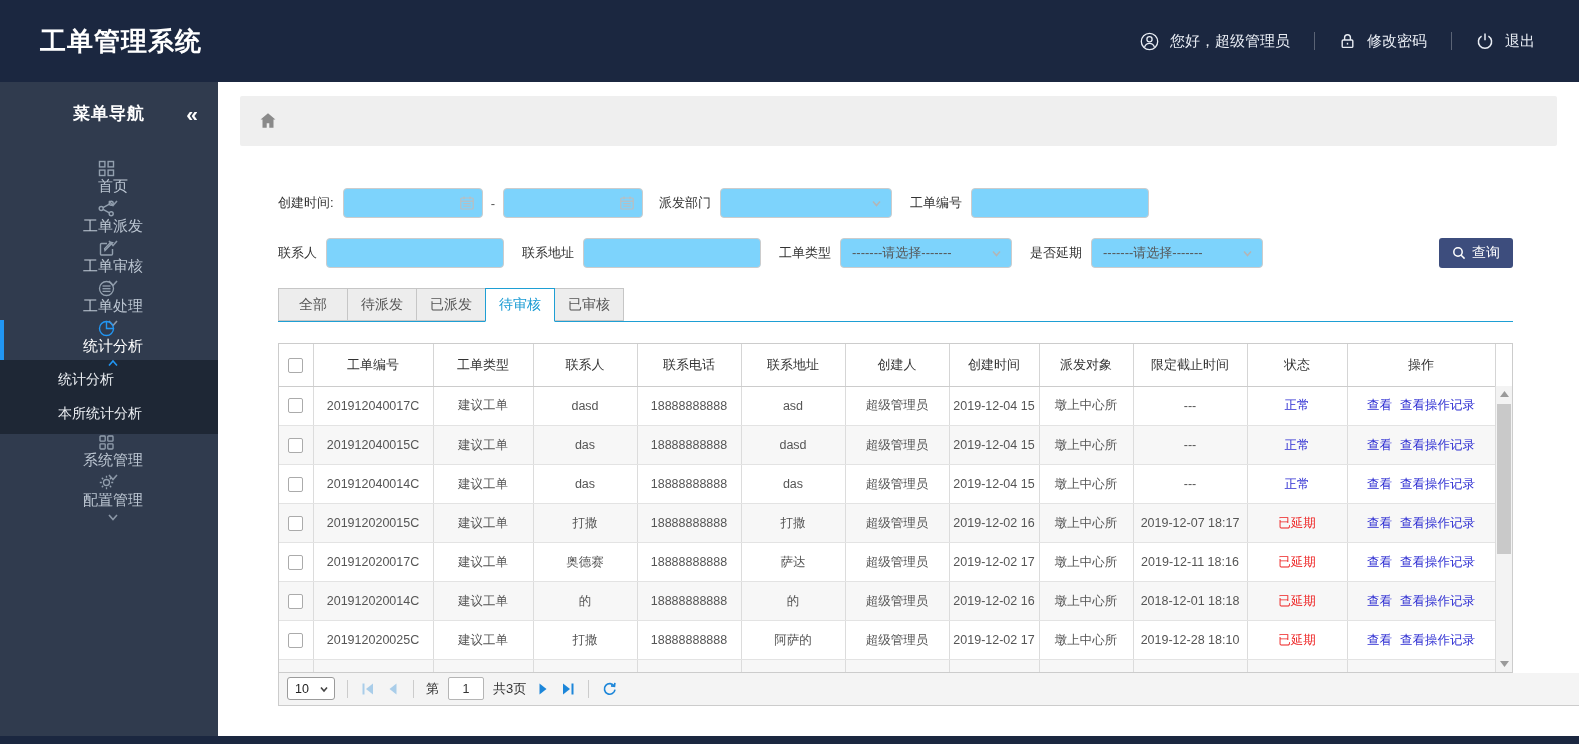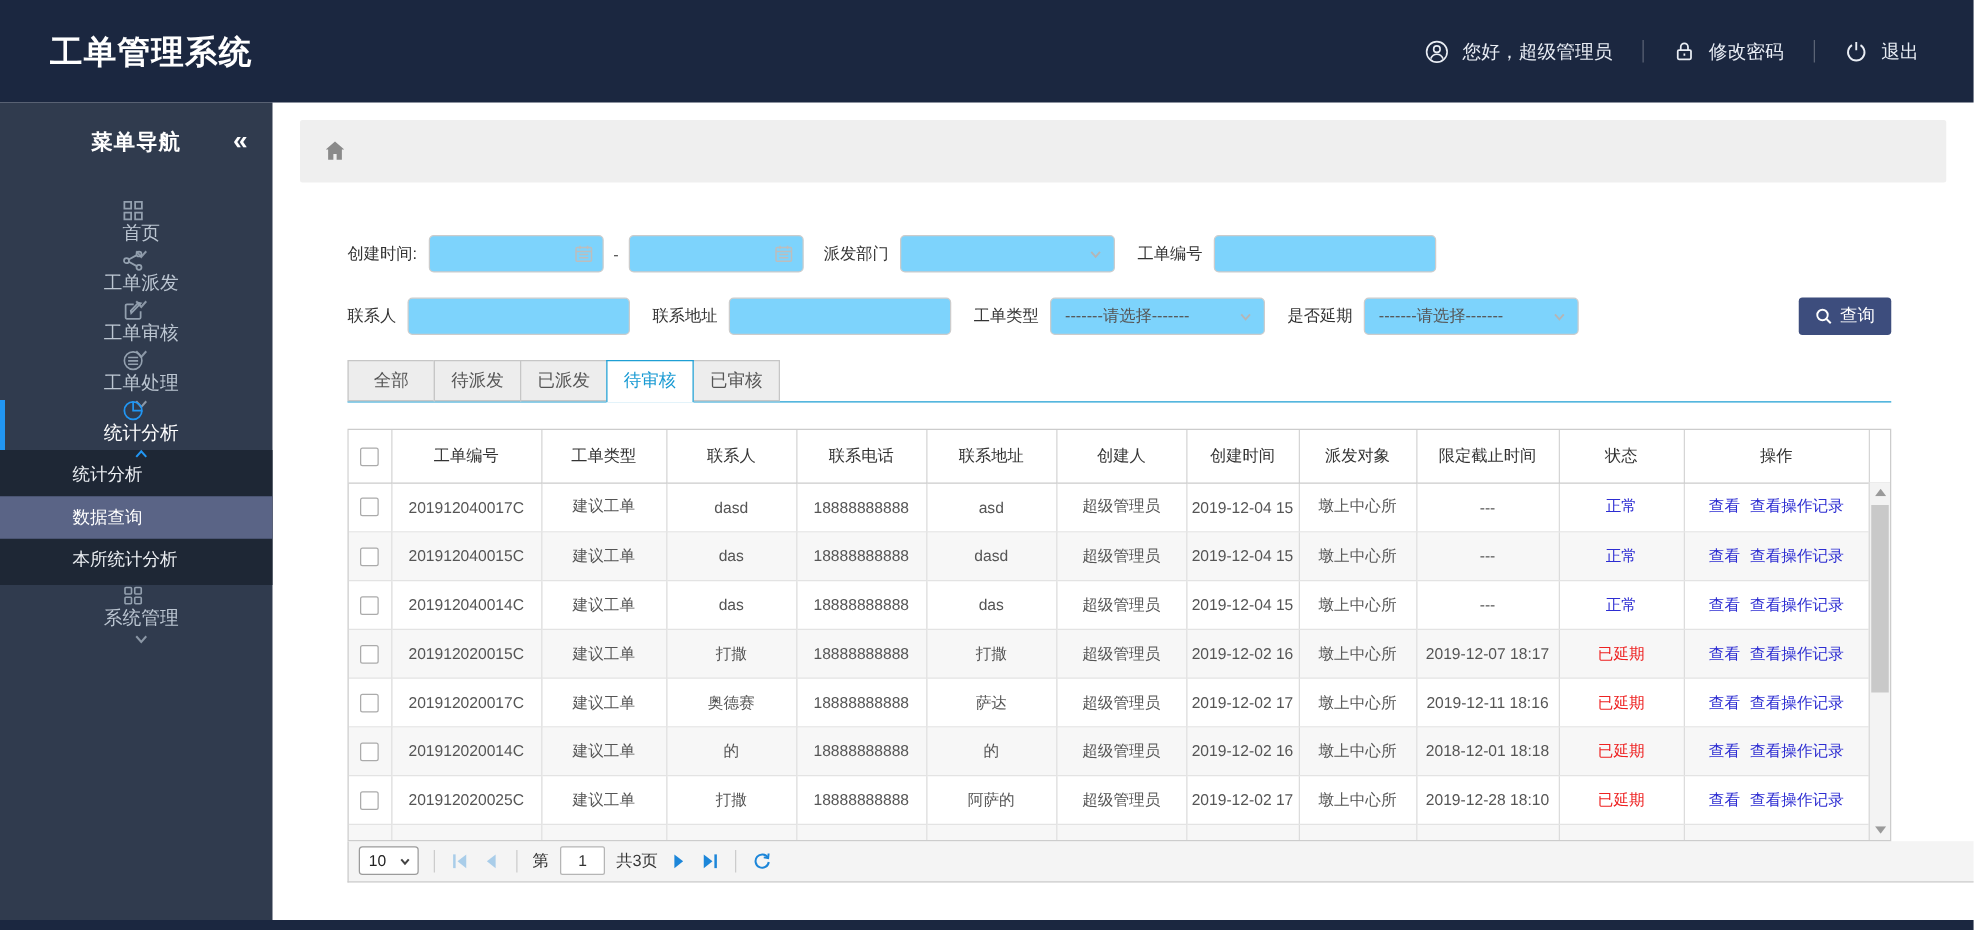--- a/index.html
+++ b/index.html
@@ -229,41 +229,54 @@
       <span class="mi-label">统计分析</span>
       <span class="mi-chev">
         <svg width="14" height="14" viewBox="0 0 14 14" fill="none" stroke="currentColor" stroke-width="1.6">
             <polyline points="3,9.5 7,5 11,9.5"></polyline>
           </svg>
       </span>
     </div>
 
     <div class="submenu">
       <div class="submenu-item">统计分析</div>
-      <div class="submenu-item selected">数据查询</div>
       <div class="submenu-item">本所统计分析</div>
     </div>
 
     <div class="menu-item">
       <span class="mi-icon">
         <svg width="17" height="17" viewBox="0 0 17 17" fill="none" stroke="currentColor" stroke-width="1.3">
           <rect x="2" y="2" width="5.2" height="5.2" rx="0.8"></rect>
             <rect x="9.8" y="2" width="5.2" height="5.2" rx="0.8"></rect>
           <rect x="2" y="9.8" width="5.2" height="5.2" rx="0.8"></rect>
             <rect x="9.8" y="9.8" width="5.2" height="5.2" rx="0.8"></rect>
         </svg>
       </span>
       <span class="mi-label">系统管理</span>
       <span class="mi-chev">
         <svg width="14" height="14" viewBox="0 0 14 14" fill="none" stroke="currentColor" stroke-width="1.6">
             <polyline points="3,5 7,9.5 11,5"></polyline>
           </svg>
       </span>
     </div>
 
+    <div class="menu-item">
+      <span class="mi-icon">
+        <svg width="17" height="17" viewBox="0 0 17 17" fill="none" stroke="currentColor" stroke-width="1.3">
+          <circle cx="8.5" cy="8.5" r="3"></circle>
+          <path d="M8.5 1.8v2M8.5 13.2v2M1.8 8.5h2M13.2 8.5h2M3.8 3.8l1.4 1.4M11.8 11.8l1.4 1.4M13.2 3.8l-1.4 1.4M5.2 11.8l-1.4 1.4"></path>
+        </svg>
+      </span>
+      <span class="mi-label">配置管理</span>
+      <span class="mi-chev">
+        <svg width="14" height="14" viewBox="0 0 14 14" fill="none" stroke="currentColor" stroke-width="1.6">
+            <polyline points="3,5 7,9.5 11,5"></polyline>
+          </svg>
+      </span>
+    </div>
   </nav>
 </aside>
 
 <main class="main">
   <div class="breadcrumb">
     <span class="home">
       <svg width="20" height="20" viewBox="0 0 20 20" fill="#8a8a8a">
         <path d="M10 2.2 2.6 8.6h1.9v8.2h4.2v-4.6h2.6v4.6h4.2V8.6h1.9z"></path>
       </svg>
     </span>

